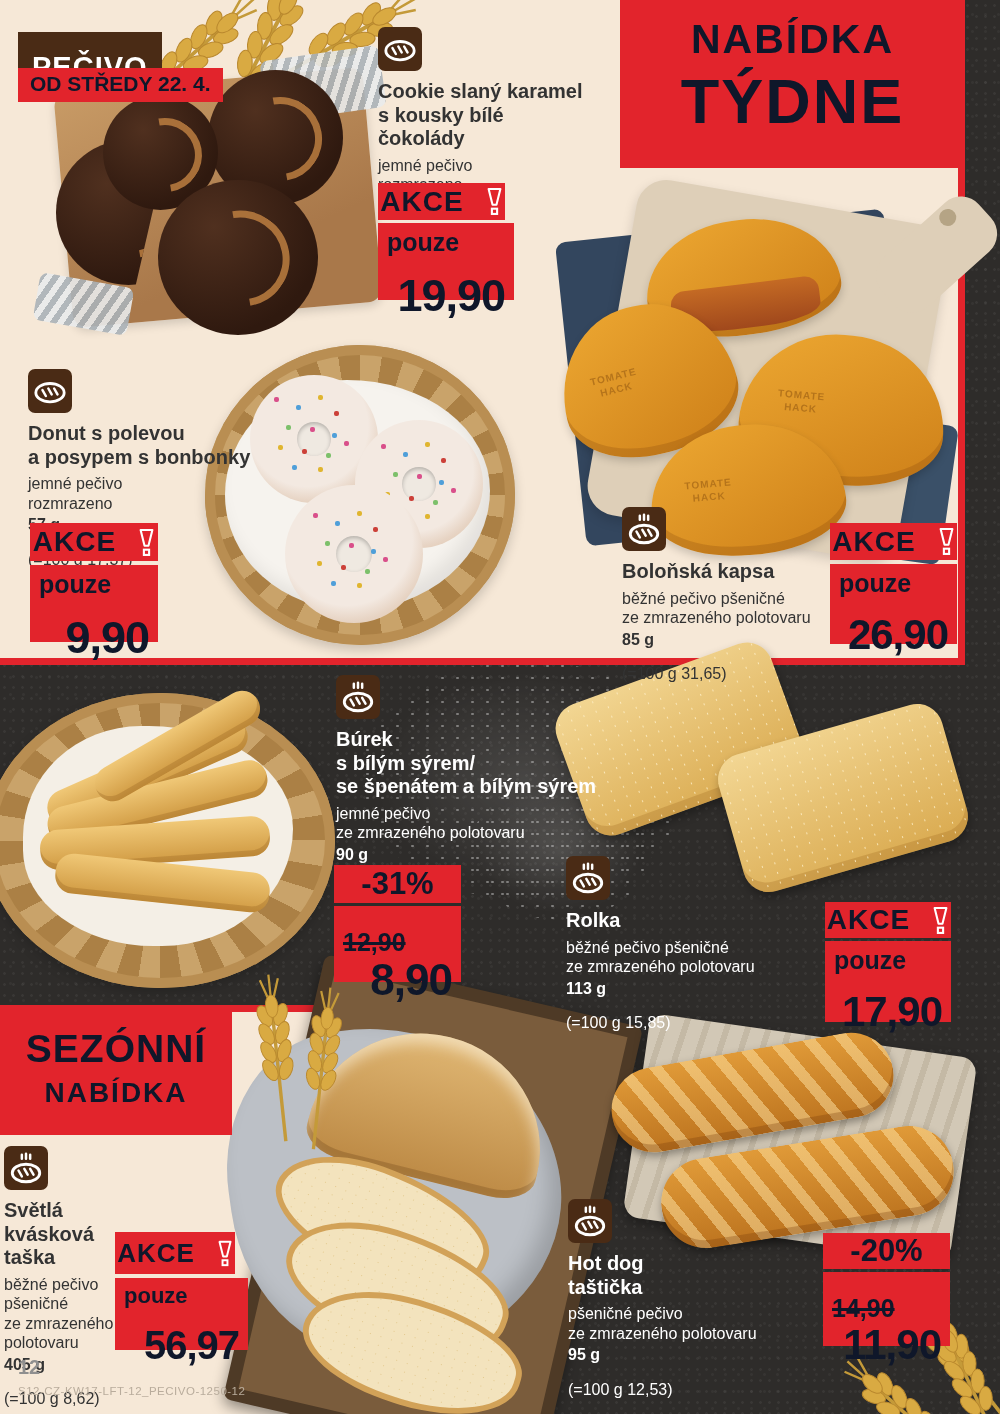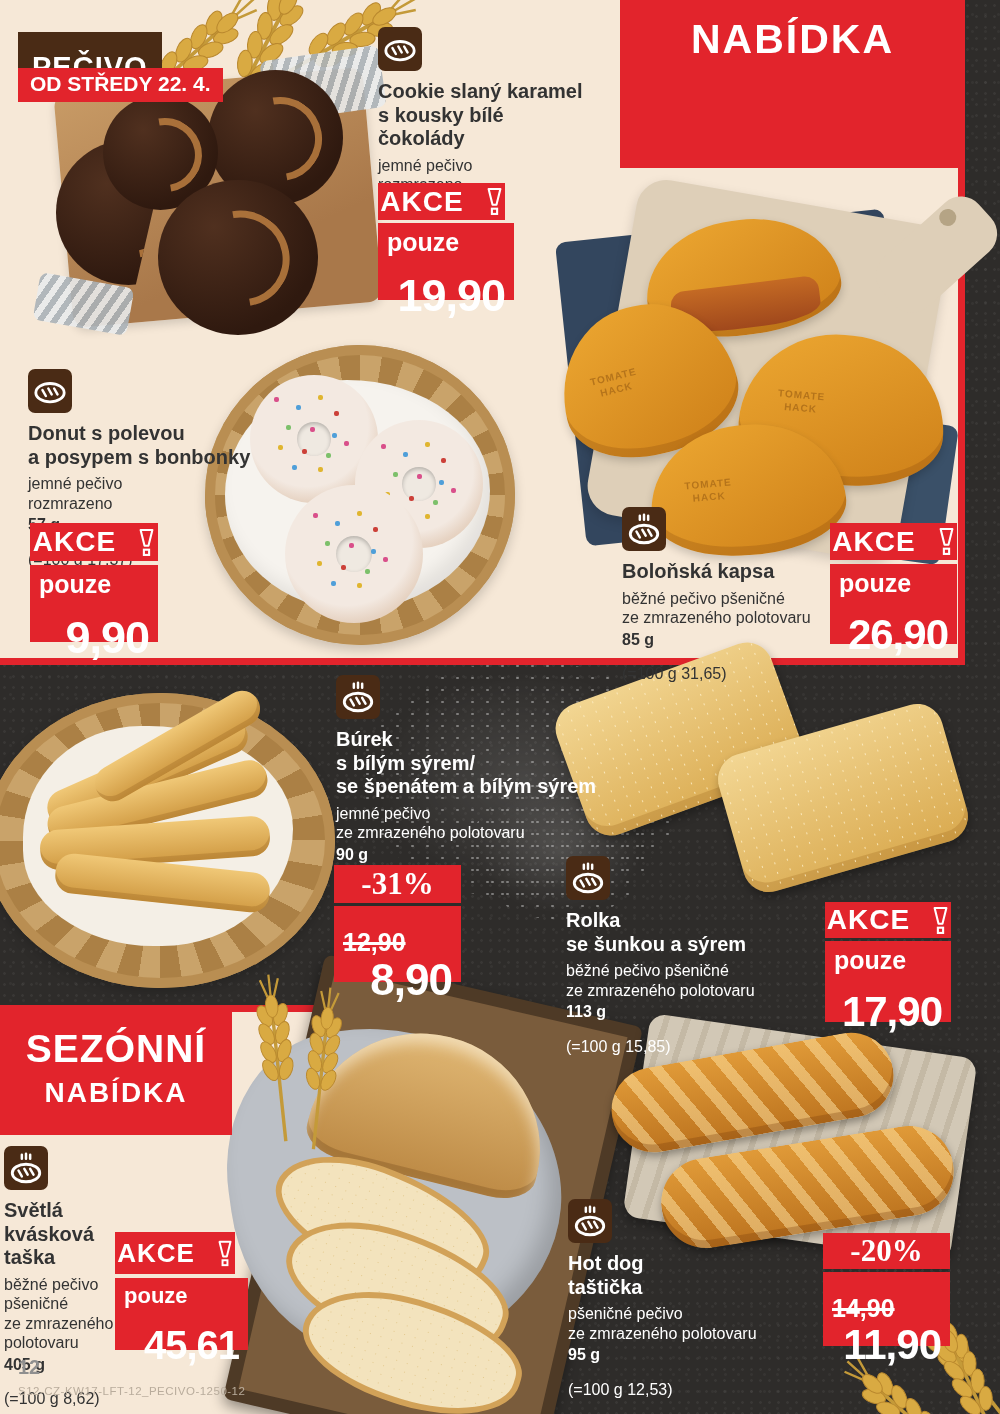--- a/index.html
+++ b/index.html
@@ -10,21 +10,21 @@
       radial-gradient(rgba(255,255,255,.04) 1px, transparent 1.5px) 4px 6px/13px 17px,
       #2e2c2a;}
   .abs{position:absolute;}
   
   .top-panel{left:0;top:0;width:958px;height:658px;background:#f6e8d7;
     border-right:7px solid #e2242c;border-bottom:7px solid #e2242c;z-index:1;}
   .bl-panel{left:0;top:1005px;width:539px;height:409px;background:#f6e8d7;
     border-top:7px solid #e2242c;border-right:7px solid #e2242c;z-index:1;}
   
   .brown-box{background:#4a2b15;color:#fff;font-weight:bold;display:inline-block;}
-  .red{background:#e2242c;color:#ffffff;}
+  .red{background:#e2242c;color:#0f172a;}
   .pecivo{left:18px;top:32px;font-size:29px;padding:19px 14px 5px;letter-spacing:1px;z-index:4;}
   .datebox{left:18px;top:68px;font-size:21px;font-weight:bold;padding:4px 12px 6px;z-index:4;}
   .weekly{left:620px;top:0;width:345px;height:168px;text-align:center;z-index:3;}
   .weekly .l1{display:block;font-weight:bold;font-size:41px;letter-spacing:2px;margin-top:16px;}
   .weekly .l2{display:block;font-weight:bold;font-size:63px;letter-spacing:2px;margin-top:2px;}
   .seasonal{left:0;top:1005px;width:232px;height:130px;text-align:center;z-index:4;}
   .seasonal .l1{display:block;font-weight:bold;font-size:39px;letter-spacing:1px;margin-top:22px;}
   .seasonal .l2{display:block;font-weight:bold;font-size:28px;letter-spacing:2px;margin-top:6px;}
   
   .info{z-index:4;line-height:1.15;}
@@ -36,21 +36,21 @@
   .info .unit{font-size:16px;color:#333;margin-top:16px;}
   .dark-txt .title,.dark-txt .det,.dark-txt .wgt,.dark-txt .unit{color:#fff;}
   .icon{width:44px;height:44px;background:#4a2b15;border-radius:7px;display:flex;
     align-items:center;justify-content:center;margin-bottom:9px;}
   
   .akce{display:flex;align-items:center;justify-content:center;gap:22px;z-index:5;}
   .akce .t{font-weight:bold;font-size:28px;letter-spacing:1px;}
   .pouzebox{z-index:5;padding:7px 9px 6px;box-sizing:border-box;}
   .pouzebox .pz{font-weight:bold;font-size:25px;line-height:1;display:block;}
   .pouzebox .pr{font-weight:bold;font-size:45px;line-height:.92;letter-spacing:-1px;display:block;text-align:right;margin-top:20px;}
-  .discbox{display:flex;align-items:center;justify-content:center;z-index:5;font-family:Liberation Serif, serif;}
+  .discbox{display:flex;align-items:center;justify-content:center;z-index:5;}
   .discbox .t{font-weight:bold;font-size:31px;}
   .oldnew{z-index:5;padding:22px 9px;box-sizing:border-box;}
   .oldnew .old{font-weight:bold;font-size:25px;text-decoration:line-through;text-decoration-thickness:3px;display:block;}
   .oldnew .new{font-weight:bold;font-size:44px;line-height:.95;letter-spacing:-1px;display:block;text-align:right;margin-top:2px;}
   
   .pagenum{left:18px;top:1356px;font-size:20px;font-weight:bold;color:#8f8f8f;z-index:6;}
   .pcode{left:18px;top:1385px;font-size:11.5px;color:#b9ac9c;letter-spacing:.5px;z-index:6;}
   
   .ph{z-index:2;}
   .board{background:linear-gradient(160deg,#c89b66,#a9784a 70%);border-radius:14px;box-shadow:0 4px 10px rgba(0,0,0,.15);}
@@ -153,20 +153,21 @@
       <use href="#wheat"></use>
     </svg>
   <svg class="abs" style="left:870px;top:1330px;width:85px;height:180px;transform:rotate(-48deg);z-index:3">
       <use href="#wheat"></use>
     </svg>
 
   <div class="abs brown-box pecivo"><span>PEČIVO</span></div>
   <div class="abs red datebox"><span>OD STŘEDY 22. 4.</span></div>
   <div class="abs red weekly">
     <span class="l1">NABÍDKA</span>
+    <span class="l2">TÝDNE</span>
   </div>
   <div class="abs red seasonal">
     <span class="l1">SEZÓNNÍ</span>
     <span class="l2">NABÍDKA</span>
   </div>
 
   <div class="abs ph" style="left:48px;top:55px;width:345px;height:280px">
     <div class="abs board" style="left:15px;top:25px;width:310px;height:235px;transform:rotate(-5deg)"></div>
     <div class="abs stripes" style="left:215px;top:-2px;width:120px;height:62px;transform:rotate(-8deg)"></div>
     <div class="abs stripes" style="left:-12px;top:225px;width:95px;height:48px;transform:rotate(10deg)"></div>
@@ -368,21 +369,20 @@
   </div>
 
   <div class="abs info dark-txt" style="left:566px;top:856px;width:245px;z-index:4">
     <div class="icon">
         <svg width="40" height="40">
           <use href="#breadicon"></use>
         </svg>
       </div>
     <div class="title">
       <span>Rolka</span>
-        <span>se šunkou a sýrem</span>
     </div>
     <div class="det">
       <span>běžné pečivo pšeničné</span>
         <span>ze zmrazeného polotovaru</span>
     </div>
     <div class="wgt">113 g</div>
     <div class="unit">(=100 g 15,85)</div>
   </div>
   <div class="abs red akce" style="left:825px;top:902px;width:126px;height:36px">
     <span class="t">AKCE</span>
@@ -416,21 +416,21 @@
     <div class="unit" style="white-space:nowrap">(=100 g 8,62)</div>
   </div>
   <div class="abs red akce" style="left:115px;top:1232px;width:120px;height:42px;z-index:5">
     <span class="t" style="font-size:26px">AKCE</span>
     <svg width="16" height="27">
         <use href="#excl"></use>
       </svg>
   </div>
   <div class="abs red pouzebox" style="left:115px;top:1278px;width:133px;height:72px;z-index:5">
     <span class="pz" style="font-size:22px">pouze</span>
-    <span class="pr" style="font-size:40px">45,61</span>
+    <span class="pr" style="font-size:40px">56,97</span>
   </div>
 
   <div class="abs info dark-txt" style="left:568px;top:1199px;width:240px;z-index:4">
     <div class="icon">
         <svg width="40" height="40">
           <use href="#breadicon"></use>
         </svg>
       </div>
     <div class="title">
       <span>Hot dog</span>

